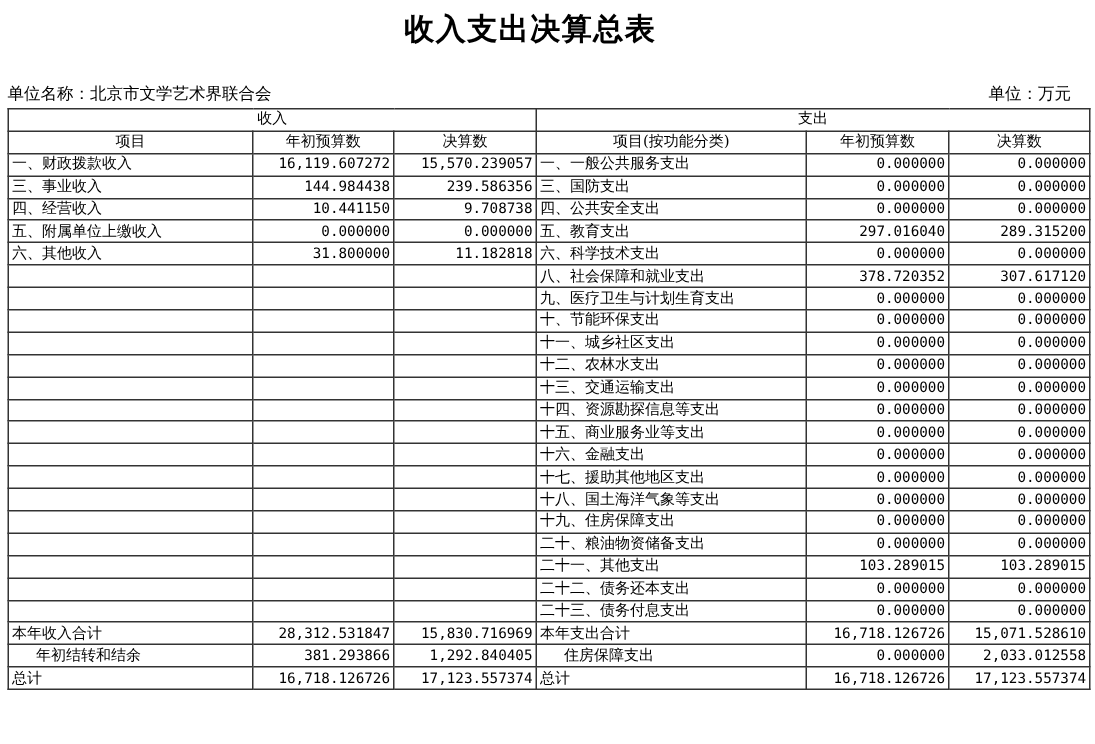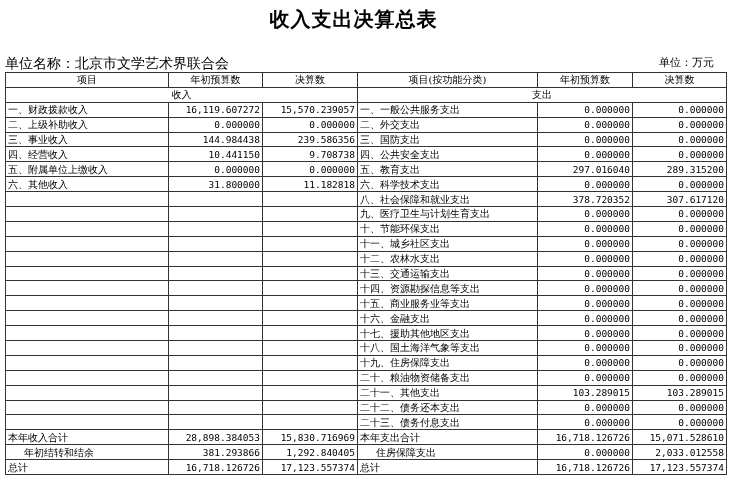--- a/index.html
+++ b/index.html
@@ -1,21 +1,21 @@
 <!DOCTYPE html>
 <html><head>
 <meta charset="utf-8">
 <style>
   html, body { margin:0; padding:0; background:#ffffff; }
   body { width:730px; height:496px; position:relative; overflow:hidden;
          font-family: "DejaVu Serif", "Liberation Serif", serif; color:#000; }
   .title { position:absolute; left:0; top:6px; width:707px; text-align:center;
            font-family: "DejaVu Sans", "Liberation Sans", sans-serif;
            font-size:20px; font-weight:bold; letter-spacing:1px; }
-  .org { position:absolute; left:5px; top:55px; font-size:14px;text-align:center; }
+  .org { position:absolute; left:5px; top:55px; font-size:11px;text-align:center; }
   .unit { position:absolute; right:16px; top:55px; font-size:11px; }
   table { position:absolute; left:5px; top:72px; border-collapse:collapse;
           table-layout:fixed; width:721px; border:1.5px solid #000; }
   td { border:1px solid #333; height:13.9px; padding:0 2px; font-size:10px;
        line-height:13px; white-space:nowrap; overflow:hidden; }
   td.num { text-align:right; font-family:"DejaVu Sans Mono","Liberation Mono",monospace; font-size:9.5px; }
   td.c { }
   td.ind { padding-left:18px; }
   tr.hd td { text-align:center; }
   .thick-left { border-left:1.5px solid #000; }
@@ -31,48 +31,40 @@
   <colgroup>
     <col style="width:163px">
       <col style="width:94px">
       <col style="width:95px">
     <col style="width:180px">
       <col style="width:95px">
       <col style="width:94px">
   </colgroup>
   <tbody id="tbody">
     <tr class="hd">
+      <td colspan="3">收入</td>
+      <td colspan="3" class="thick-left">支出</td>
+    </tr>
+    <tr class="hd">
       <td>项目</td>
       <td>年初预算数</td>
       <td>决算数</td>
       <td class="thick-left">项目(按功能分类)</td>
       <td>年初预算数</td>
       <td>决算数</td>
     </tr>
-    <tr class="hd">
-      <td colspan="3">收入</td>
-      <td colspan="3" class="thick-left">支出</td>
-    </tr>
   <tr>
         <td>一、财政拨款收入</td>
         <td class="num">16,119.607272</td>
         <td class="num">15,570.239057</td>
         <td class="thick-left">一、一般公共服务支出</td>
         <td class="num">0.000000</td>
         <td class="num">0.000000</td>
       </tr>
       <tr>
-        <td>二、上级补助收入</td>
-        <td class="num">0.000000</td>
-        <td class="num">0.000000</td>
-        <td class="thick-left">二、外交支出</td>
-        <td class="num">0.000000</td>
-        <td class="num">0.000000</td>
-      </tr>
-      <tr>
         <td>三、事业收入</td>
         <td class="num">144.984438</td>
         <td class="num">239.586356</td>
         <td class="thick-left">三、国防支出</td>
         <td class="num">0.000000</td>
         <td class="num">0.000000</td>
       </tr>
       <tr>
         <td>四、经营收入</td>
         <td class="num">10.441150</td>
@@ -220,21 +212,21 @@
       <tr>
         <td></td>
         <td class="num"></td>
         <td class="num"></td>
         <td class="thick-left">二十三、债务付息支出</td>
         <td class="num">0.000000</td>
         <td class="num">0.000000</td>
       </tr>
       <tr>
         <td class="c">本年收入合计</td>
-        <td class="num">28,898.384053</td>
+        <td class="num">28,312.531847</td>
         <td class="num">15,830.716969</td>
         <td class="thick-left c">本年支出合计</td>
         <td class="num">16,718.126726</td>
         <td class="num">15,071.528610</td>
       </tr>
       <tr>
         <td class="ind">年初结转和结余</td>
         <td class="num">381.293866</td>
         <td class="num">1,292.840405</td>
         <td class="thick-left ind">住房保障支出</td>

